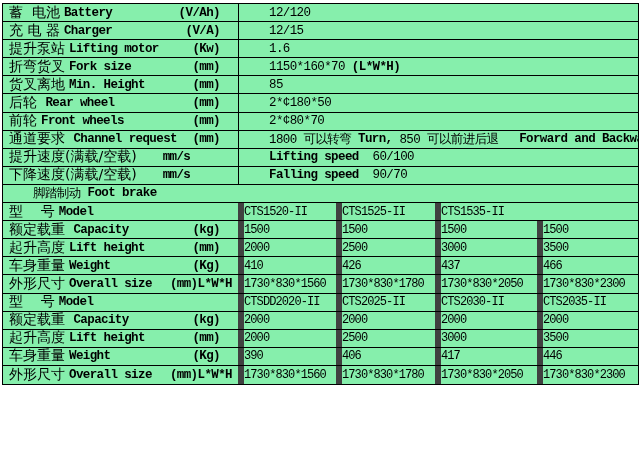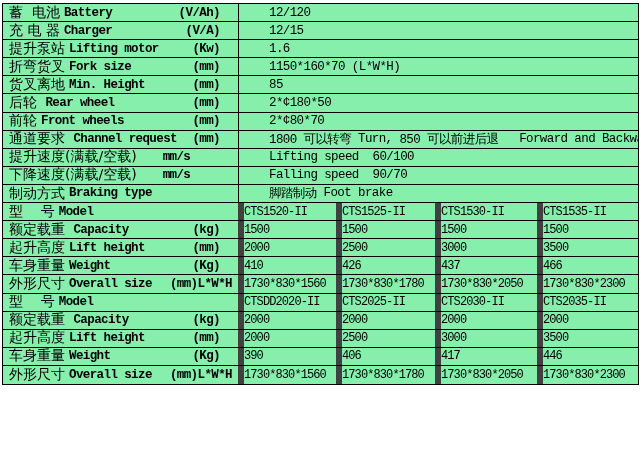--- a/index.html
+++ b/index.html
@@ -22,21 +22,21 @@
              font-size:12px;letter-spacing:-0.9px;white-space:pre;}
   .cell.mval:first-of-type{border-left:none;margin-left:0;}
   .cn{font-family:"DejaVu Sans",sans-serif;font-size:14px;white-space:pre;}
   .en{font-weight:700;font-size:12.5px;letter-spacing:-0.6px;white-space:pre;margin-left:4px;}
   .unit{font-weight:700;font-size:12.5px;letter-spacing:-0.6px;white-space:pre;
         margin-left:auto;padding-right:18px;}
   .unit.unit-mid{padding-right:48px;margin-left:22px;}
   .unit.unit-tight{padding-right:6px;}
   .v{font-size:12.5px;letter-spacing:-0.6px;white-space:pre;}
   .v .cjk,.cn{font-family:"DejaVu Sans",sans-serif;}
-  .vb{font-weight:400;font-size:12.5px;letter-spacing:-0.6px;white-space:pre;text-align:center;}
+  .vb{font-weight:700;font-size:12.5px;letter-spacing:-0.6px;white-space:pre;text-align:center;}
 </style>
 </head>
 <body>
 
 <div class="spec-table">
 
   <div class="row spec">
     <div class="cell label">
       <span class="cn">蓄  电池</span>
       <span class="en">Battery</span>
@@ -170,42 +170,36 @@
     </div>
     <div class="cell value">
       <span class="v"></span>
         <span class="vb">Falling speed</span>
         <span class="v">  90/70</span>
         <span class="vb"></span>
     </div>
   </div>
 
   <div class="row spec">
-    <div class="cell label">
-      <span class="cn">制动方式</span>
-      <span class="en">Braking type</span>
-      <span class="unit"></span>
-    </div>
     <div class="cell value">
       <span class="v cjk">脚踏制动 </span>
         <span class="vb">Foot brake</span>
         <span class="v"></span>
         <span class="vb"></span>
     </div>
   </div>
 
   <div class="row model">
     <div class="cell label">
       <span class="cn">型    号</span>
       <span class="en">Model</span>
       <span class="unit"></span>
     </div>
     <div class="cell mval">CTS1520-II</div>
     <div class="cell mval">CTS1525-II</div>
-    <div class="cell mval">CTS1530-II</div>
     <div class="cell mval">CTS1535-II</div>
   </div>
 
   <div class="row model">
     <div class="cell label">
       <span class="cn">额定载重 </span>
       <span class="en">Capacity</span>
       <span class="unit">(kg)</span>
     </div>
     <div class="cell mval">1500</div>

